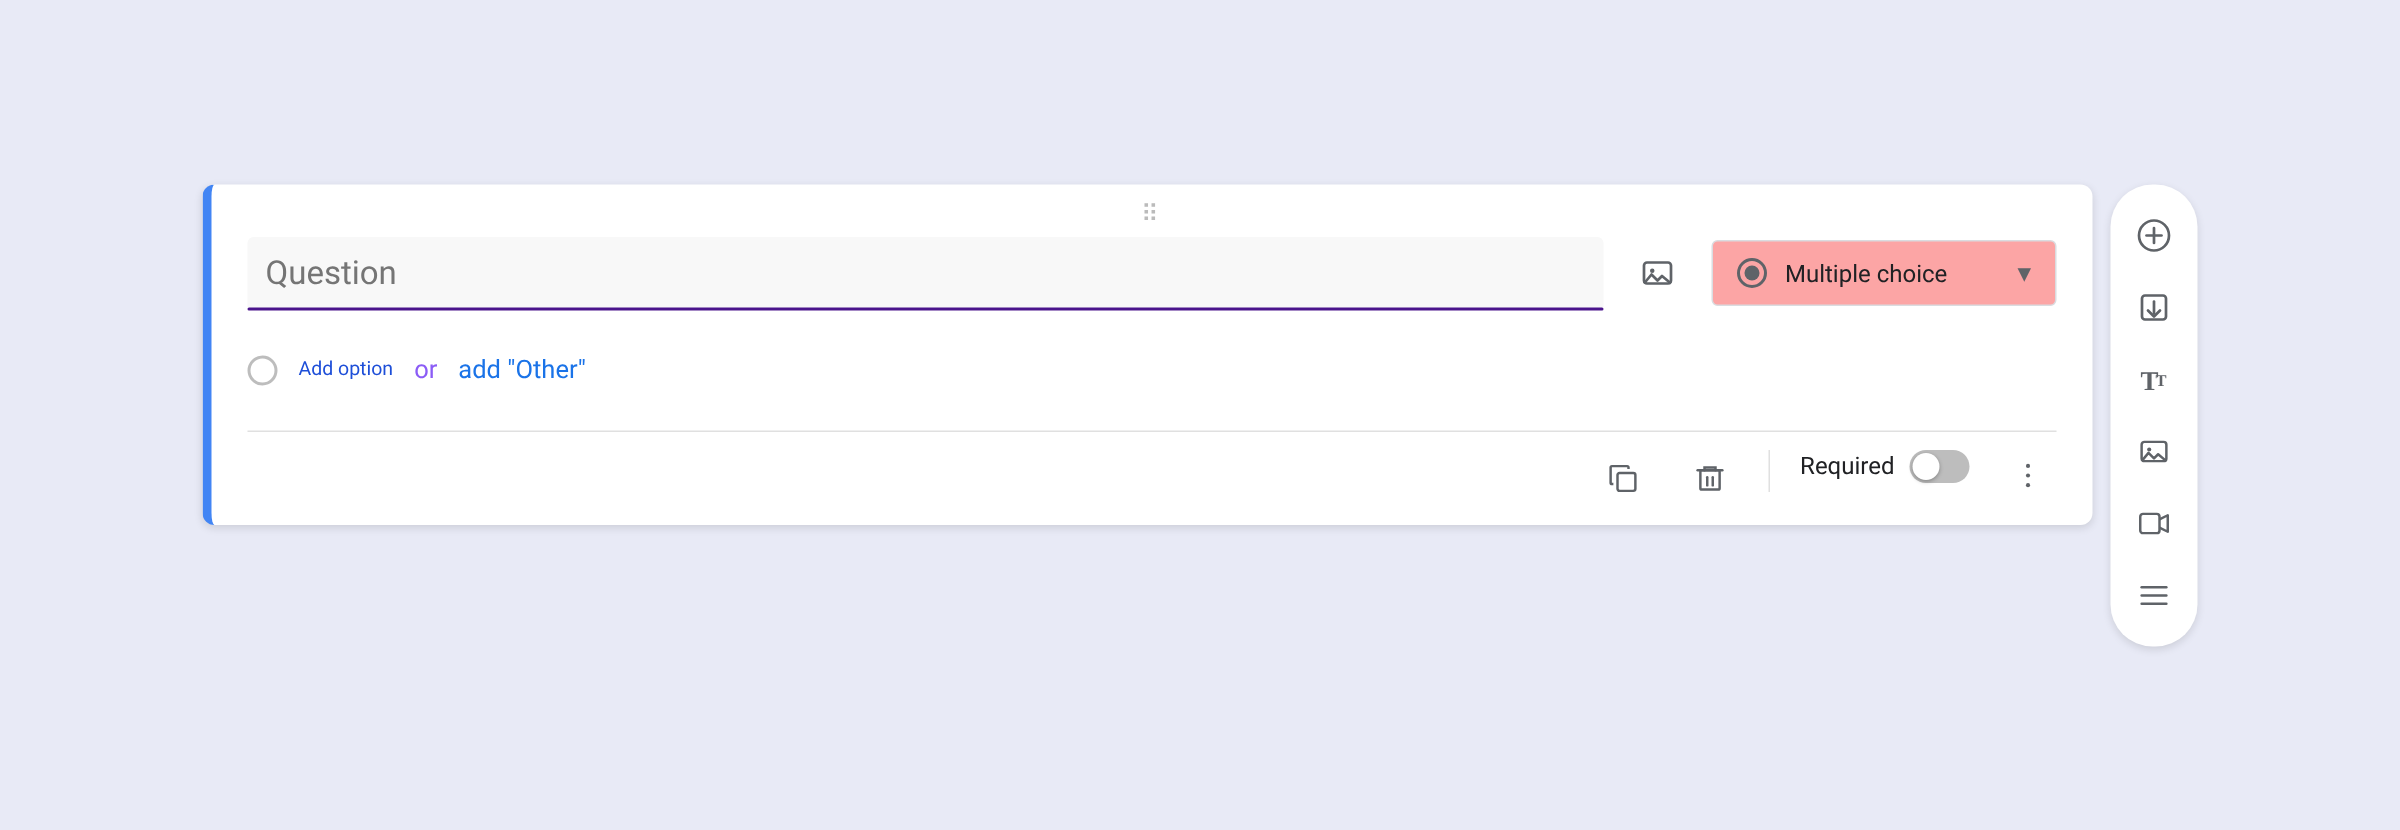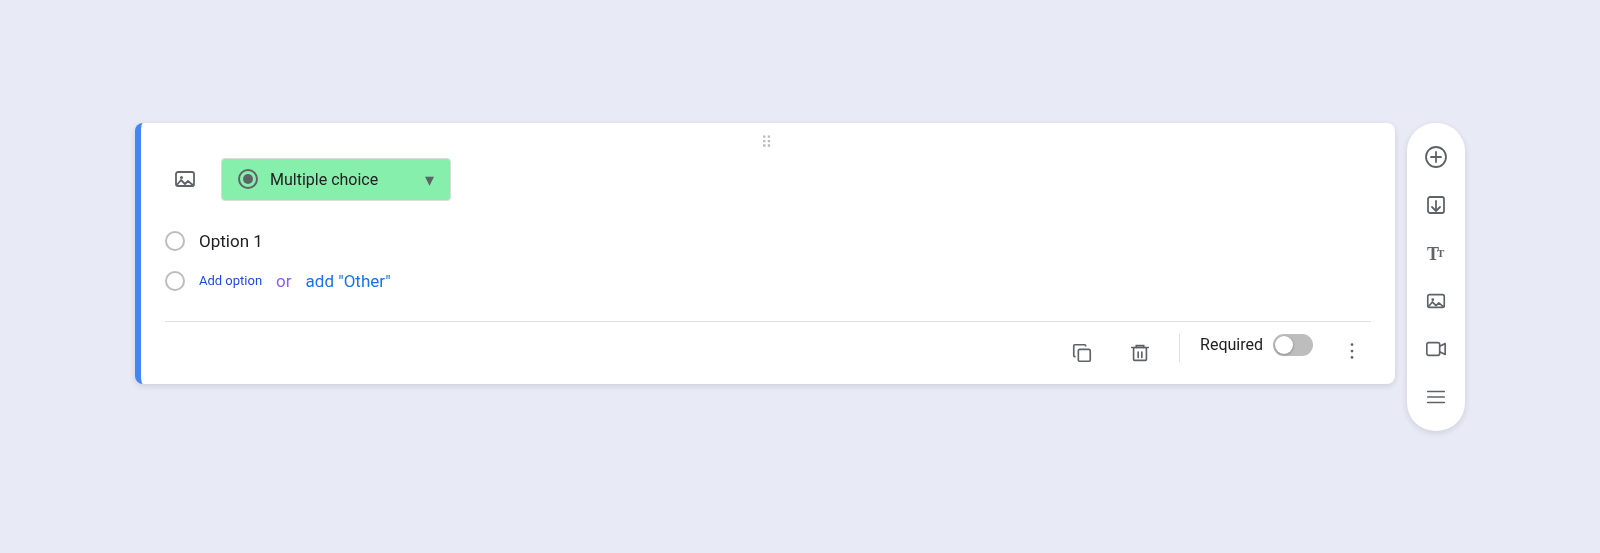--- a/index.html
+++ b/index.html
@@ -93,21 +93,21 @@
       justify-content: center;
     }
 
     .type-dropdown {
       display: flex;
       align-items: center;
       border: 1px solid #dadce0;
       border-radius: 4px;
       padding: 10px 16px;
       gap: 12px;
-      background: #86efac;
+      background: #fca5a5;
       cursor: pointer;
       min-width: 230px;
     }
 
     .radio-icon-outer {
       width: 20px;
       height: 20px;
       border-radius: 50%;
       border: 2px solid #5f6368;
       display: flex;
@@ -294,44 +294,44 @@
 
 <div class="page-wrapper">
 
   <div class="card">
 
     <div class="drag-handle">
       <span class="drag-dots">⠿</span>
     </div>
 
     <div class="card-top">
+      <div class="question-input-wrap">
+        <input class="question-input" type="text" placeholder="Question" style="">
+        <div class="question-underline"></div>
+      </div>
 
       <button class="image-btn" title="Add image">
         <svg width="24" height="24" viewBox="0 0 24 24" fill="none">
           <rect x="3" y="5" width="18" height="14" rx="2" stroke="#5f6368" stroke-width="1.8" fill="none"></rect>
           <circle cx="8.5" cy="10.5" r="1.5" fill="#5f6368"></circle>
           <polyline points="3,19 8,13 12,17 15,14 21,19" stroke="#5f6368" stroke-width="1.8" fill="none" stroke-linejoin="round"></polyline>
         </svg>
       </button>
 
       <div class="type-dropdown">
         <div class="radio-icon-outer">
           <div class="radio-icon-inner"></div>
         </div>
         <span class="dropdown-label">Multiple choice</span>
         <span class="dropdown-arrow">▾</span>
       </div>
     </div>
 
     <div class="options-area">
 
-      <div class="option-row">
-        <div class="option-radio"></div>
-        <span class="option-text">Option 1</span>
-      </div>
 
       <div class="option-row">
         <div class="option-radio"></div>
         <span class="add-option-text">Add option</span>
         <span class="or-text"> or </span>
         <button class="add-other-link">add "Other"</button>
       </div>
     </div>
 
     <div class="divider"></div>

